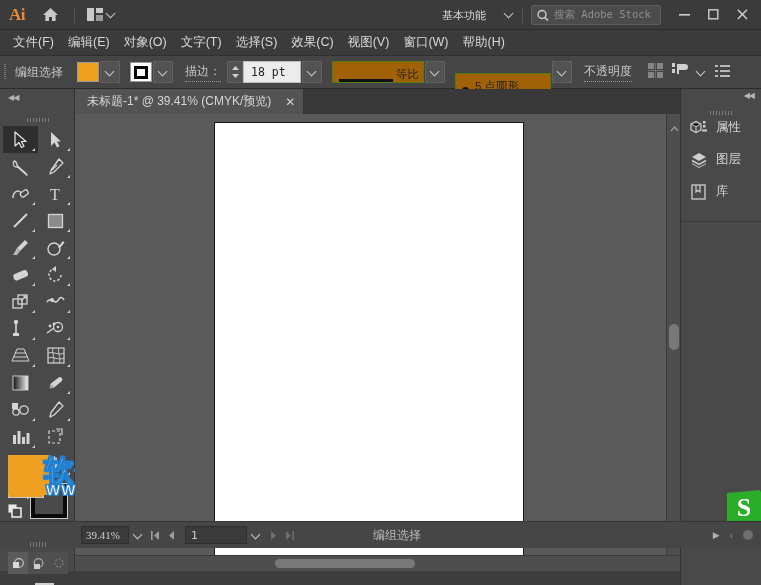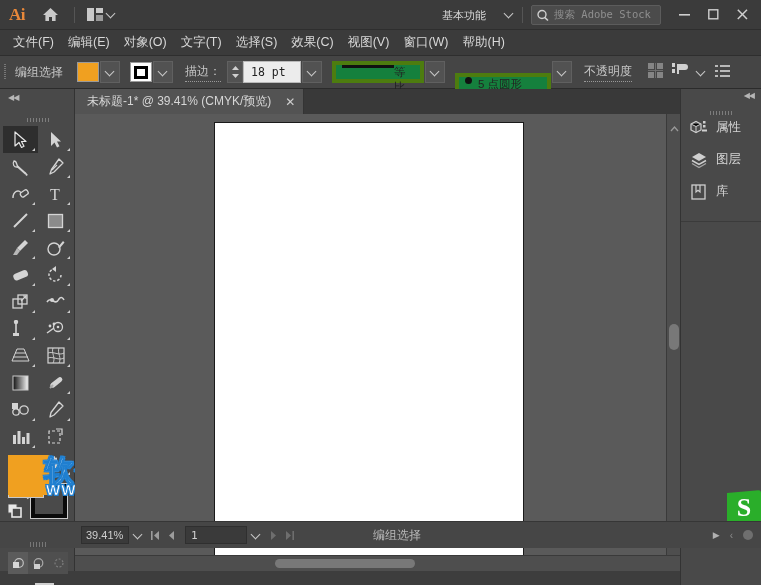--- a/index.html
+++ b/index.html
@@ -90,22 +90,22 @@
   .stepper {
     width: 16px; height: 22px; background: #525252; border: 1px solid #606060; margin-left: 6px;
     display: flex; flex-direction: column; align-items: center; justify-content: center;
   }
   .num-field {
     width: 58px; height: 22px; background: #ececec; border: 1px solid #b9b9b9;
     color: #222; font-size: 11.5px; font-family: "DejaVu Sans Mono", monospace;
     display: flex; align-items: center; padding-left: 7px;
   }
   .wide-field {
-    height: 22px; background: #15803d; border: 4px solid #4d7c0f;
-    color: #222; font-size: 11.5px; display: flex; align-items: flex-start;
+    height: 22px; background: #a16207; border: 1px solid #4d7c0f;
+    color: #222; font-size: 11.5px; display: flex; align-items: flex-end;
   }
   .prof-field { width: 92px; padding: 0 4px; justify-content: space-between; }
   .prof-line { display:block; width: 54px; height: 3px; background: #111; margin-left: 2px;}
   .brush-field { width: 96px; padding: 0 6px; gap: 6px; margin-top: 24px; }
   .brush-dot { width: 7px; height: 7px; border-radius: 50%; background: #111; }
   .align-icons { display: flex; align-items: center; margin-left: 16px; gap: 9px; }
 
   
   .tabrow {
     position: absolute; top: 89px; left: 0; width: 761px; height: 25px; background: #393939;
@@ -254,21 +254,21 @@
     display: flex; align-items: center; justify-content: center;
     color: #fff; font-size: 26px; font-weight: bold; font-family: "Liberation Serif", serif;
     clip-path: polygon(0 8%, 100% 0, 100% 100%, 0 92%);
   }
   .sb-full {
     position: absolute; left: 0; bottom: 0; width: 761px; height: 27px; background: #464646;
     border-top: 1px solid #363636; display: flex; align-items: center;
   }
   .sb-zoom {
     width: 48px; height: 18px; background: #3a3a3a; border: 1px solid #2f2f2f;
-    color: #cfcfcf; font-size: 11px; font-family: Liberation Sans, sans-serif;
+    color: #cfcfcf; font-size: 11px; font-family: Liberation Serif, serif;
     display: flex; align-items: center; padding-left: 4px; margin-left: 6px;
   }
   .sb-drop { width: 18px; height: 18px; display: flex; align-items: center; justify-content: center; }
   .sb-navbtn { width: 16px; height: 18px; display: flex; align-items: center; justify-content: center; color: #9c9c9c; font-size: 9px;}
   .sb-navbtn.dim { color: #6e6e6e; }
   .sb-page {
     width: 62px; height: 18px; background: #3a3a3a; border: 1px solid #2f2f2f;
     color: #cfcfcf; font-size: 11px; font-family: "DejaVu Sans Mono", monospace;
     display: flex; align-items: center; padding-left: 5px; margin-left: 6px;
   }

